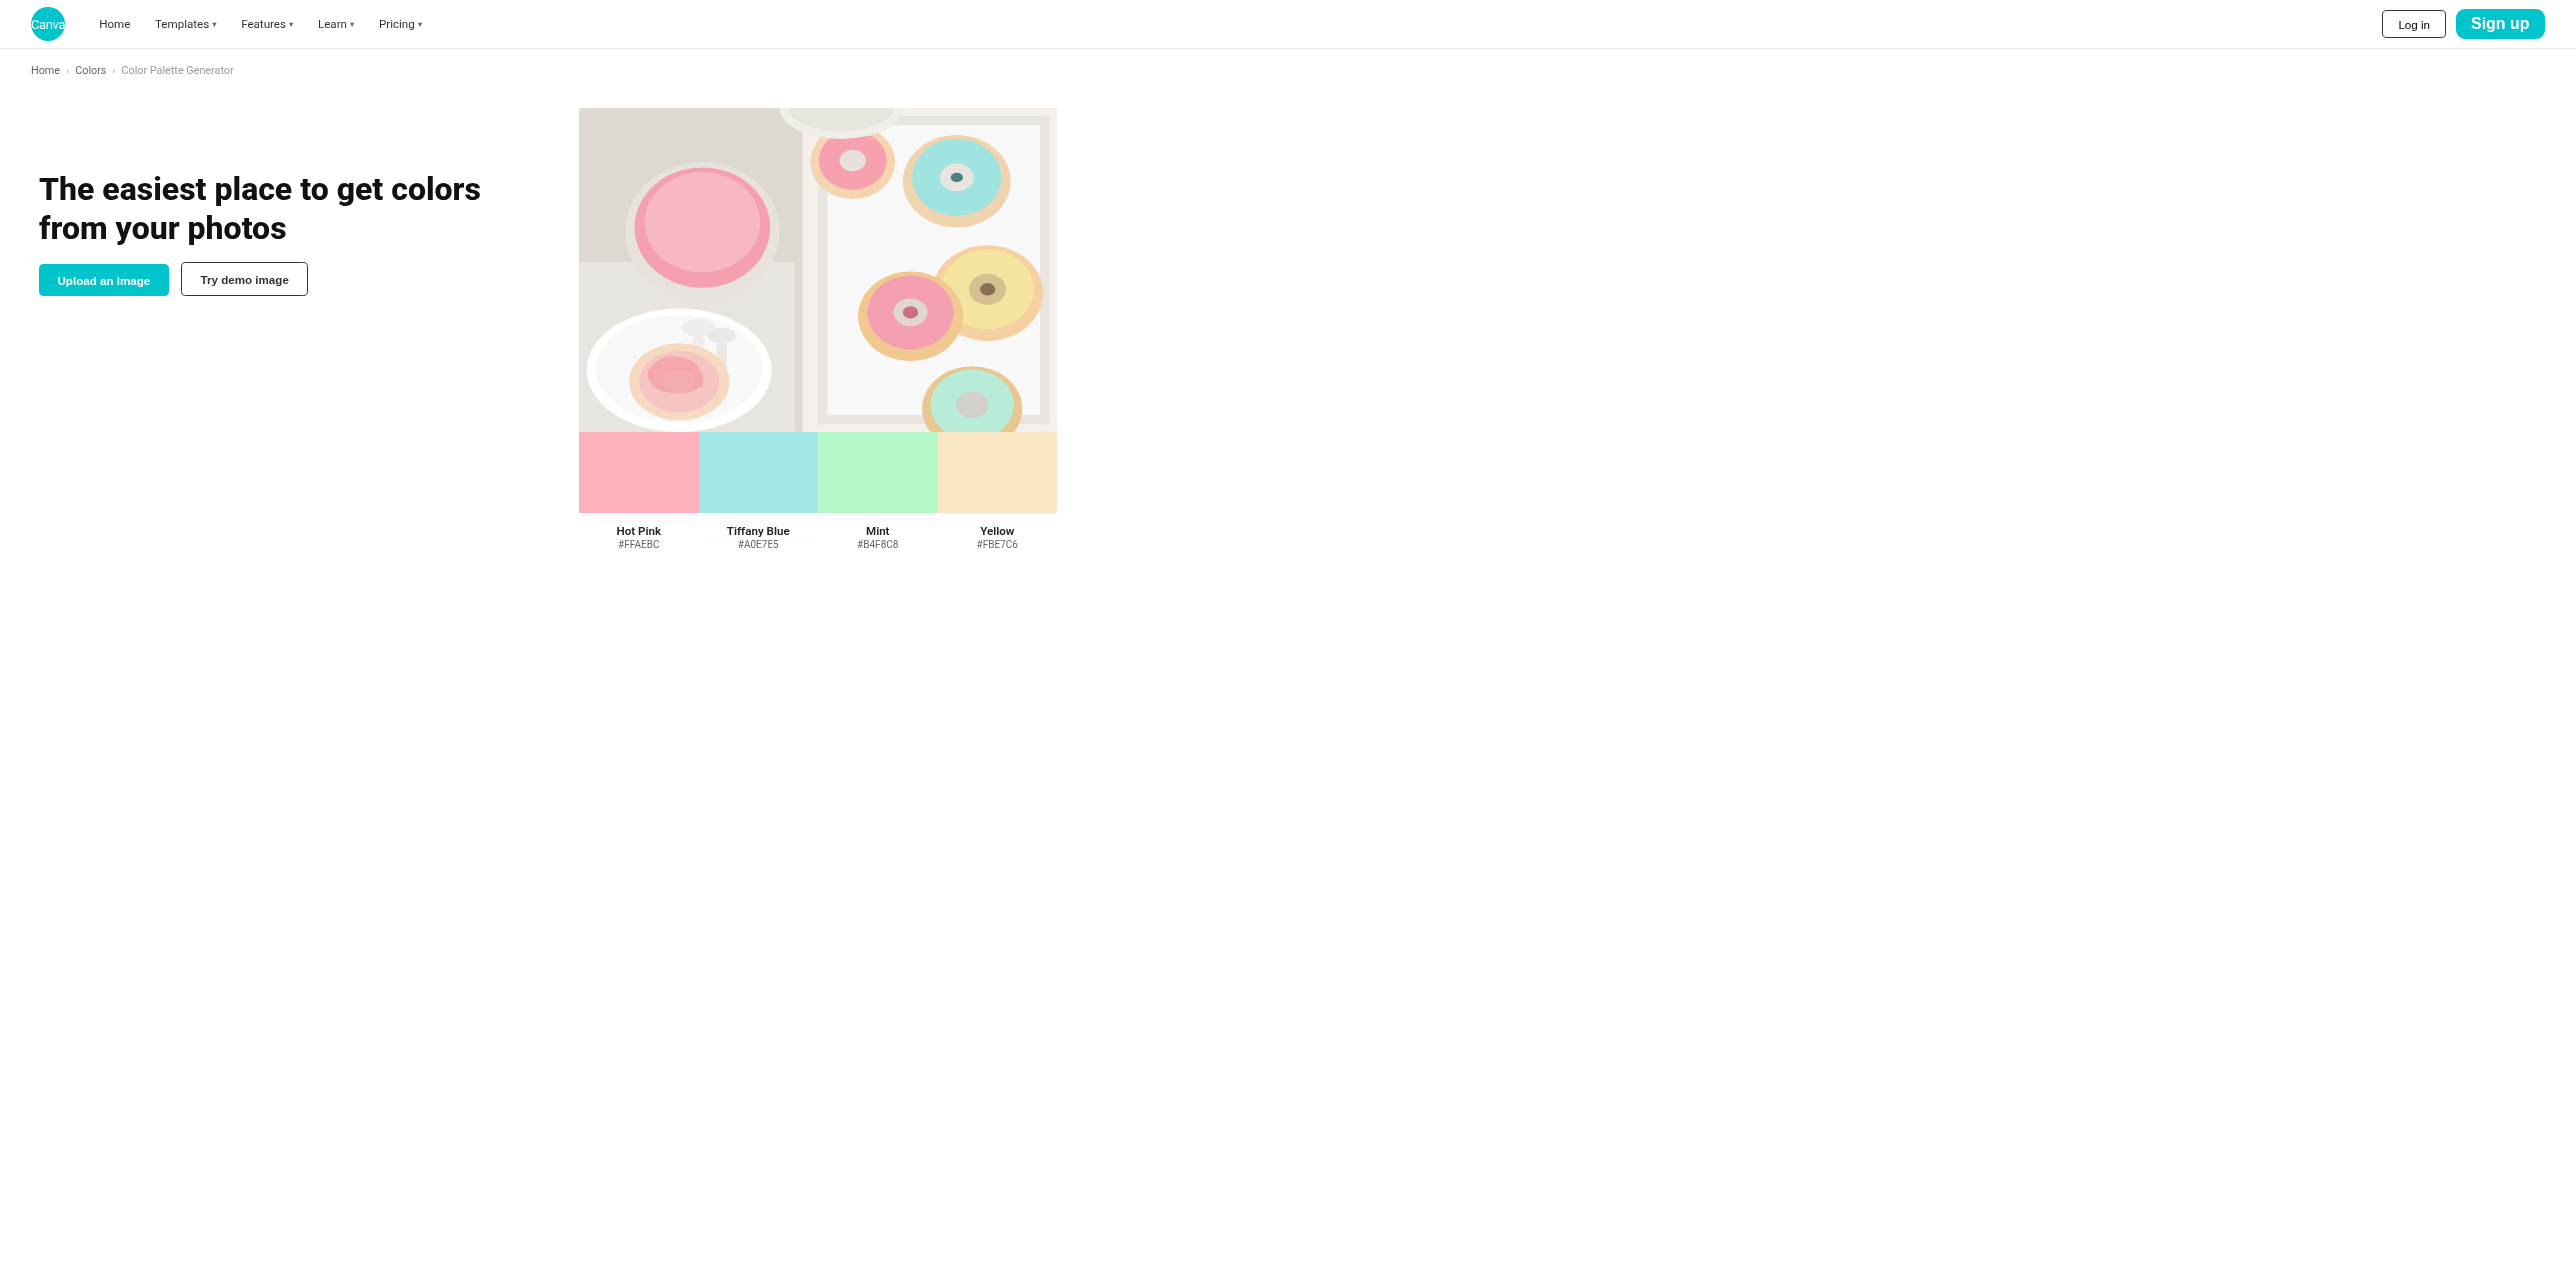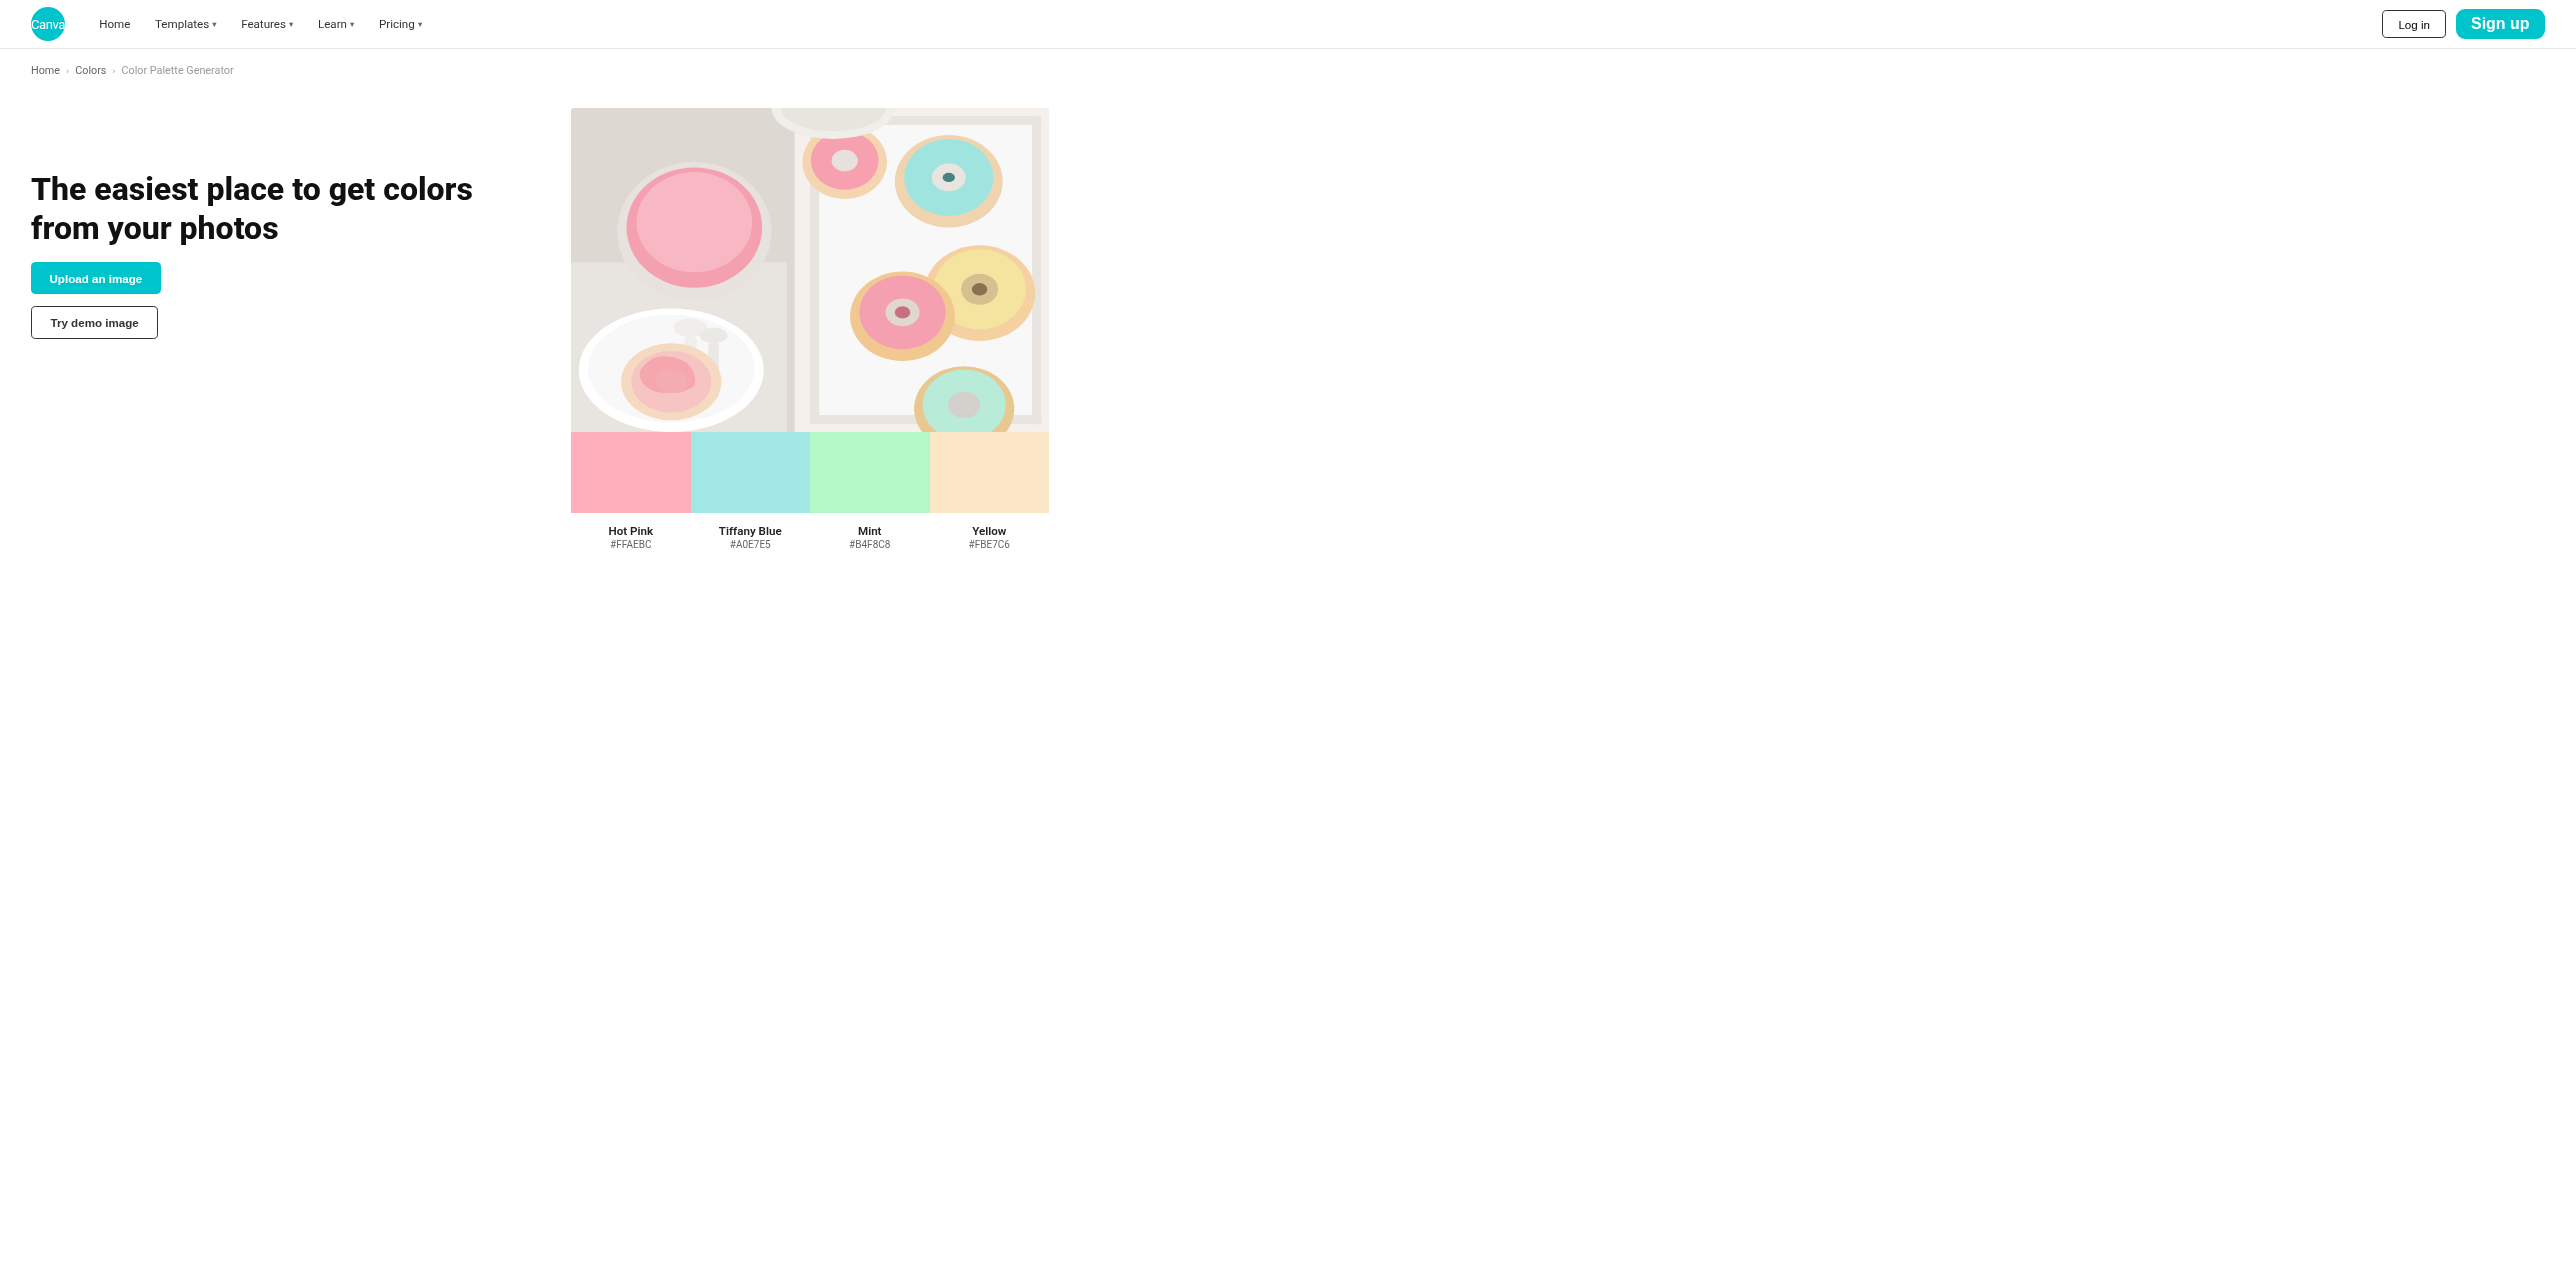--- a/index.html
+++ b/index.html
@@ -70,36 +70,37 @@
       align-items: flex-start;
       padding: 15.4px 31px 46px;
       gap: 62px;
     }
 
     
     .left-panel {
       flex: 1;
       max-width: 478px;
       padding-top: 62px;
+      margin-left: 8px;
     }
     .hero-title {
       font-size: 32px;
       font-weight: 800;
       line-height: 1.2;
       color: #111;
       margin-bottom: 15.4px;
     }
     .hero-desc {
       font-size: 11.6px;
       color: #555;
       line-height: 1.7;
       margin-bottom: 28px;
       max-width: 370px;
     }
-    .cta-buttons { display: flex; gap: 12.3px; align-items: flex-start; flex-direction: column; }
+    .cta-buttons { display: flex; gap: 12.3px; align-items: flex-end; }
     .btn-upload {
       padding: 9.2px 18.5px;
       background: #00C4CC;
       color: #fff;
       border: none;
       border-radius: 4.6px;
       font-size: 11.6px; font-weight: 600;
       cursor: pointer;
     }
     .btn-demo {

